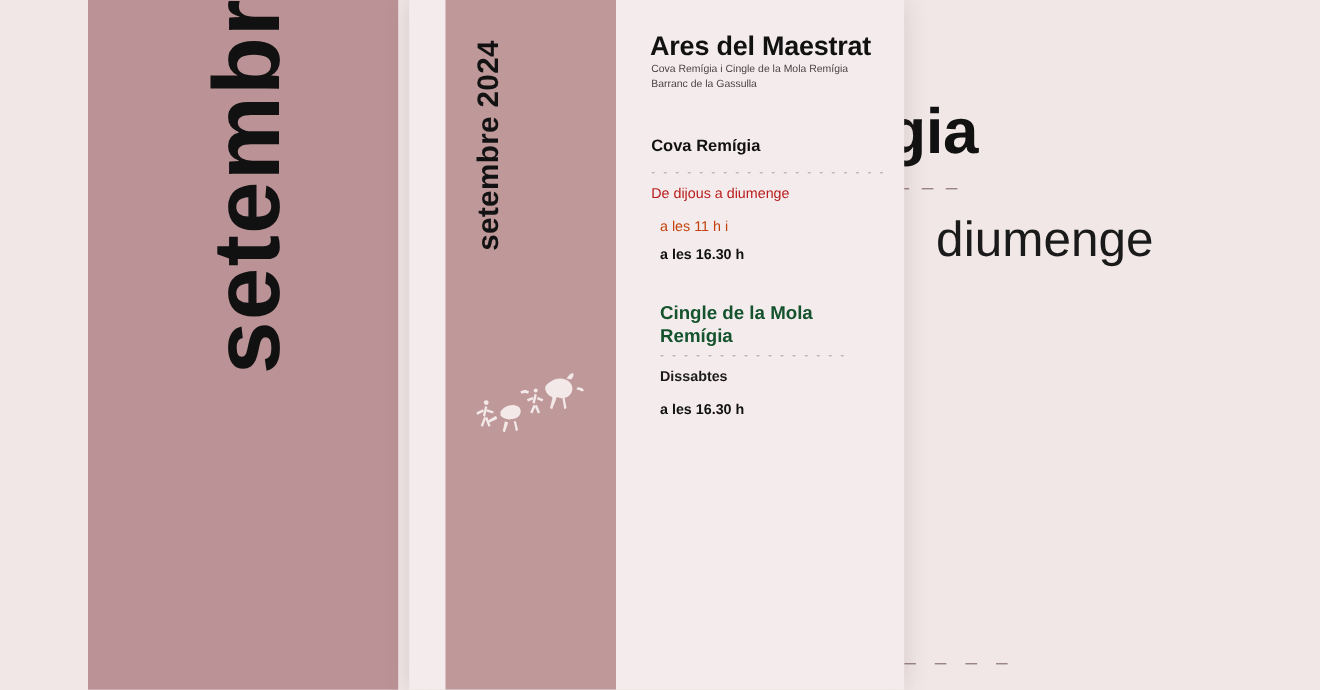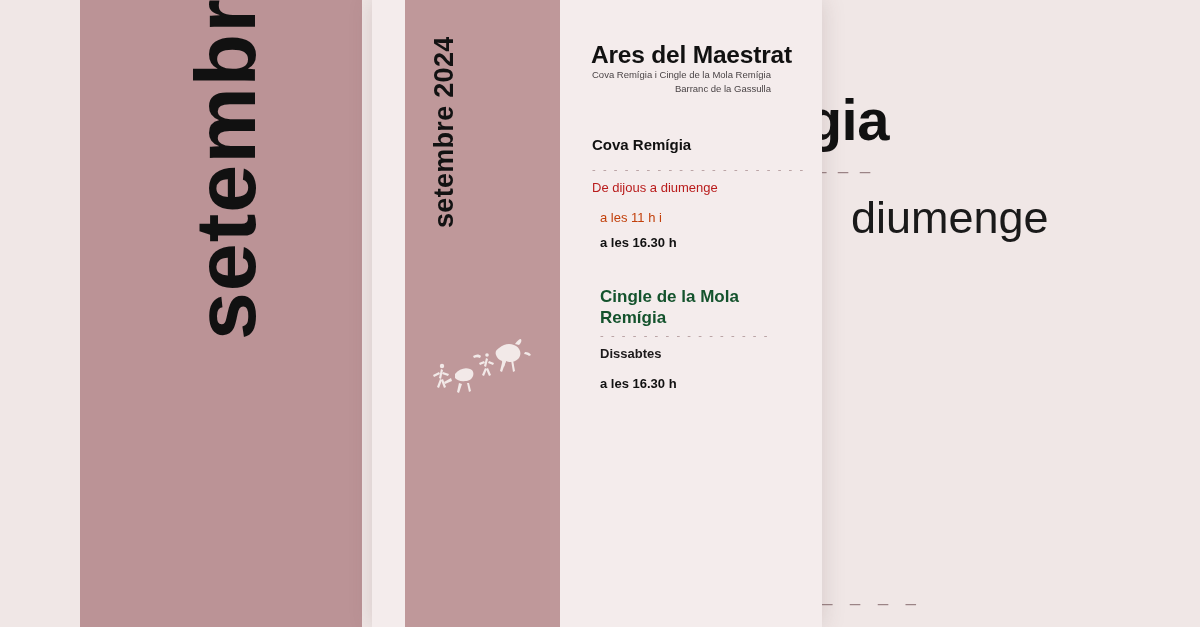--- a/index.html
+++ b/index.html
@@ -157,21 +157,21 @@
     left: 24px;
     top: 338px;
     width: 118px;
     height: 62px;
   }
 
   
   .poster-content {
     position: absolute;
     left: 219px;
-    top: 12px;
+    top: 0;
     width: 224px;
     height: 517px;
   }
   .title {
     position: absolute;
     left: 0;
     top: 29px;
     font-size: 24.5px;
     font-weight: 700;
     color: #111;
@@ -179,21 +179,20 @@
     white-space: nowrap;
   }
   .subtitle {
     position: absolute;
     left: 1px;
     top: 56px;
     font-size: 9.5px;
     font-weight: 400;
     color: #4a4446;
     line-height: 1.45;
-    text-align: right;
   }
 
   .sec1-head {
     position: absolute;
     left: 1px;
     top: 124px;
     font-size: 15px;
     font-weight: 700;
     color: #111;
   }

